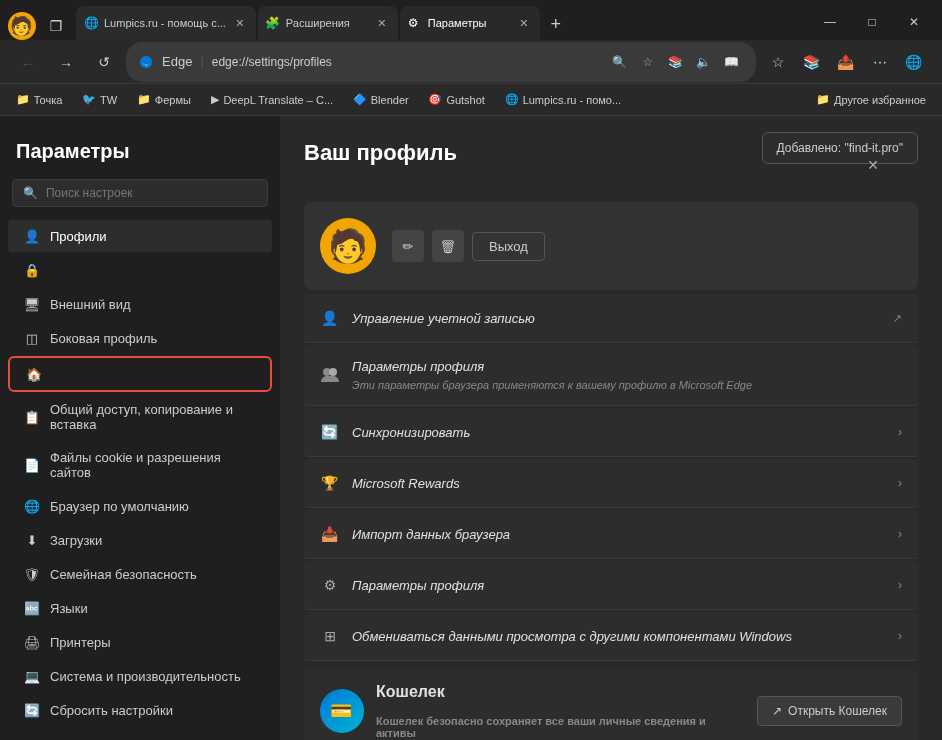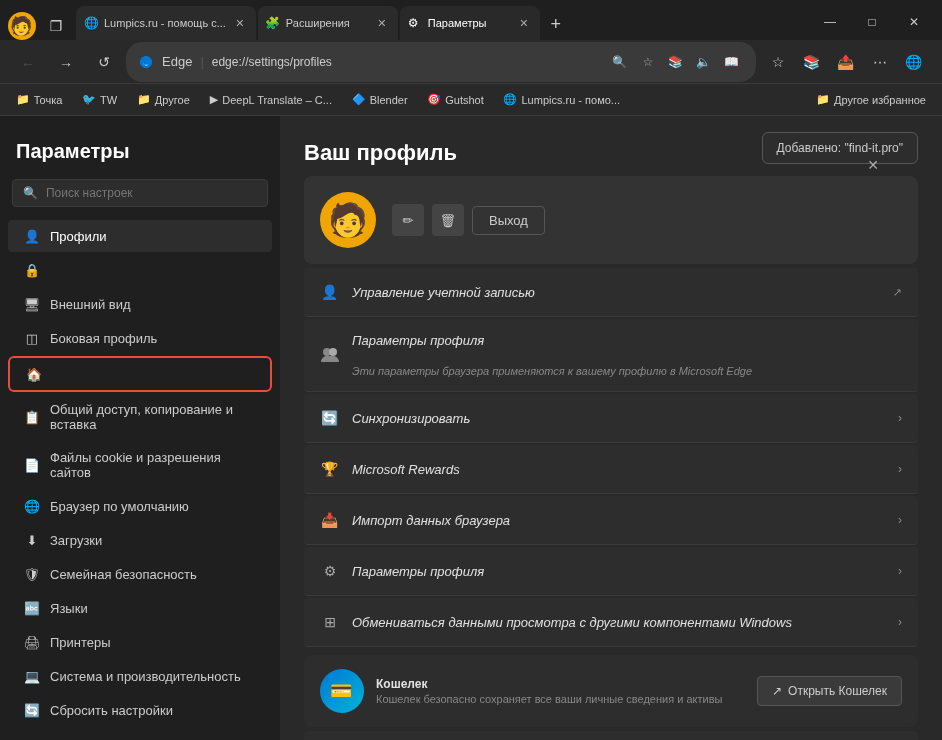--- a/index.html
+++ b/index.html
@@ -48,21 +48,21 @@
     .search-box { margin: 0 12px 12px; background: #2d2d2d; border-radius: 4px; display: flex; align-items: center; padding: 6px 10px; gap: 8px; border: 1px solid #3a3a3a; }
     .search-box input { background: transparent; border: none; outline: none; color: #bef264; font-size: 12px; flex: 1; }
     .search-box .search-icon { color: #888; font-size: 12px; }
     .sidebar-item { display: flex; align-items: center; gap: 10px; padding: 8px 16px; cursor: pointer; color: #ccc; font-size: 13px; border-radius: 4px; margin: 1px 8px; position: relative; }
     .sidebar-item.active { background: #2d2d2d; color: #fff; }
     .sidebar-item.highlighted { border: 2px solid #e74c3c; border-radius: 6px; }
     .sidebar-icon { width: 16px; height: 16px; display: flex; align-items: center; justify-content: center; flex-shrink: 0; font-size: 13px; }
 
     
     .content { flex: 1; background: #292929; overflow-y: auto; padding: 24px; position: relative; }
-    .page-title { font-size: 22px; font-weight: 600; color: #fff; margin-bottom: 10px; }
+    .page-title { font-size: 22px; font-weight: 600; color: #fff; margin-bottom: 36px; }
 
     
     .added-badge { position: absolute; top: 16px; right: 24px; background: #2d2d2d; border: 1px solid #555; border-radius: 6px; padding: 8px 14px; display: flex; align-items: center; gap: 10px; font-size: 12px; color: #ccc; }
     .added-badge .close-btn { background: transparent; border: none; color: #aaa; cursor: pointer; font-size: 14px; }
 
     
     .profile-card { background: #333; border-radius: 8px; padding: 16px; display: flex; align-items: center; gap: 16px; margin-bottom: 4px; }
     .profile-avatar { width: 56px; height: 56px; border-radius: 50%; background: #f0a500; display: flex; align-items: center; justify-content: center; font-size: 28px; overflow: hidden; flex-shrink: 0; }
     .profile-info { flex: 1; }
     .profile-name { font-size: 15px; font-weight: 600; color: #fff; margin-bottom: 4px; }
@@ -72,30 +72,30 @@
     .profile-actions { display: flex; align-items: center; gap: 8px; }
     .icon-btn { width: 32px; height: 32px; background: #444; border: none; border-radius: 4px; color: #ccc; cursor: pointer; display: flex; align-items: center; justify-content: center; font-size: 13px; }
     .exit-btn { padding: 6px 16px; background: transparent; border: 1px solid #555; border-radius: 4px; color: #ccc; font-size: 13px; cursor: pointer; }
 
     
     .settings-section { margin-top: 4px; }
     .settings-item { display: flex; align-items: center; padding: 14px 16px; border-bottom: 1px solid #3a3a3a; cursor: pointer; color: #ccc; font-size: 13px; gap: 12px; background: #2d2d2d; border-radius: 4px; margin-bottom: 2px; }
     .settings-item-icon { width: 20px; height: 20px; display: flex; align-items: center; justify-content: center; font-size: 14px; flex-shrink: 0; color: #aaa; }
     .settings-item-text { flex: 1; font-style: italic; }
     .settings-item-title { font-size: 13px; color: #e0e0e0; font-weight: 500; }
-    .settings-item-desc { font-size: 11px; color: #888; margin-top: 17px; }
+    .settings-item-desc { font-size: 11px; color: #888; margin-top: 5px; }
     .settings-item-arrow { color: #888; font-size: 12px; }
     .settings-item-external { color: #888; font-size: 11px; }
 
     
     .wallet-card { background: #2d2d2d; border-radius: 8px; padding: 14px 16px; display: flex; align-items: center; gap: 12px; margin-bottom: 2px; }
     .wallet-icon { width: 44px; height: 44px; border-radius: 50%; background: linear-gradient(135deg, #0078d4, #00b4d8); display: flex; align-items: center; justify-content: center; font-size: 18px; flex-shrink: 0; }
     .wallet-text { flex: 1; }
-    .wallet-title { font-size: 12px; font-weight: 600; color: #e0e0e0; }
-    .wallet-desc { font-size: 11px; color: #888; margin-top: 2px; }
+    .wallet-title { font-size: 16px; font-weight: 600; color: #e0e0e0; }
+    .wallet-desc { font-size: 11px; color: #888; margin-top: 14px; font-weight: bold; }
     .wallet-btn { padding: 7px 14px; background: #3a3a3a; border: 1px solid #555; border-radius: 4px; color: #ccc; font-size: 12px; cursor: pointer; display: flex; align-items: center; gap: 6px; white-space: nowrap; }
 
     
     .fav-orange { color: #f0a500; }
   </style>
 </head>
 <body>
 
 <div class="browser">
 
@@ -171,21 +171,21 @@
     <div class="bookmark-item">
       <span>📁</span>
       <span>Точка</span>
     </div>
     <div class="bookmark-item">
       <span style="color:#1da1f2;">🐦</span>
       <span>TW</span>
     </div>
     <div class="bookmark-item">
       <span>📁</span>
-      <span>Другое</span>
+      <span>Фермы</span>
     </div>
     <div class="bookmark-item">
       <span>▶</span>
       <span>DeepL Translate – С...</span>
     </div>
     <div class="bookmark-item">
       <span>🔷</span>
       <span>Blender</span>
     </div>
     <div class="bookmark-item">

